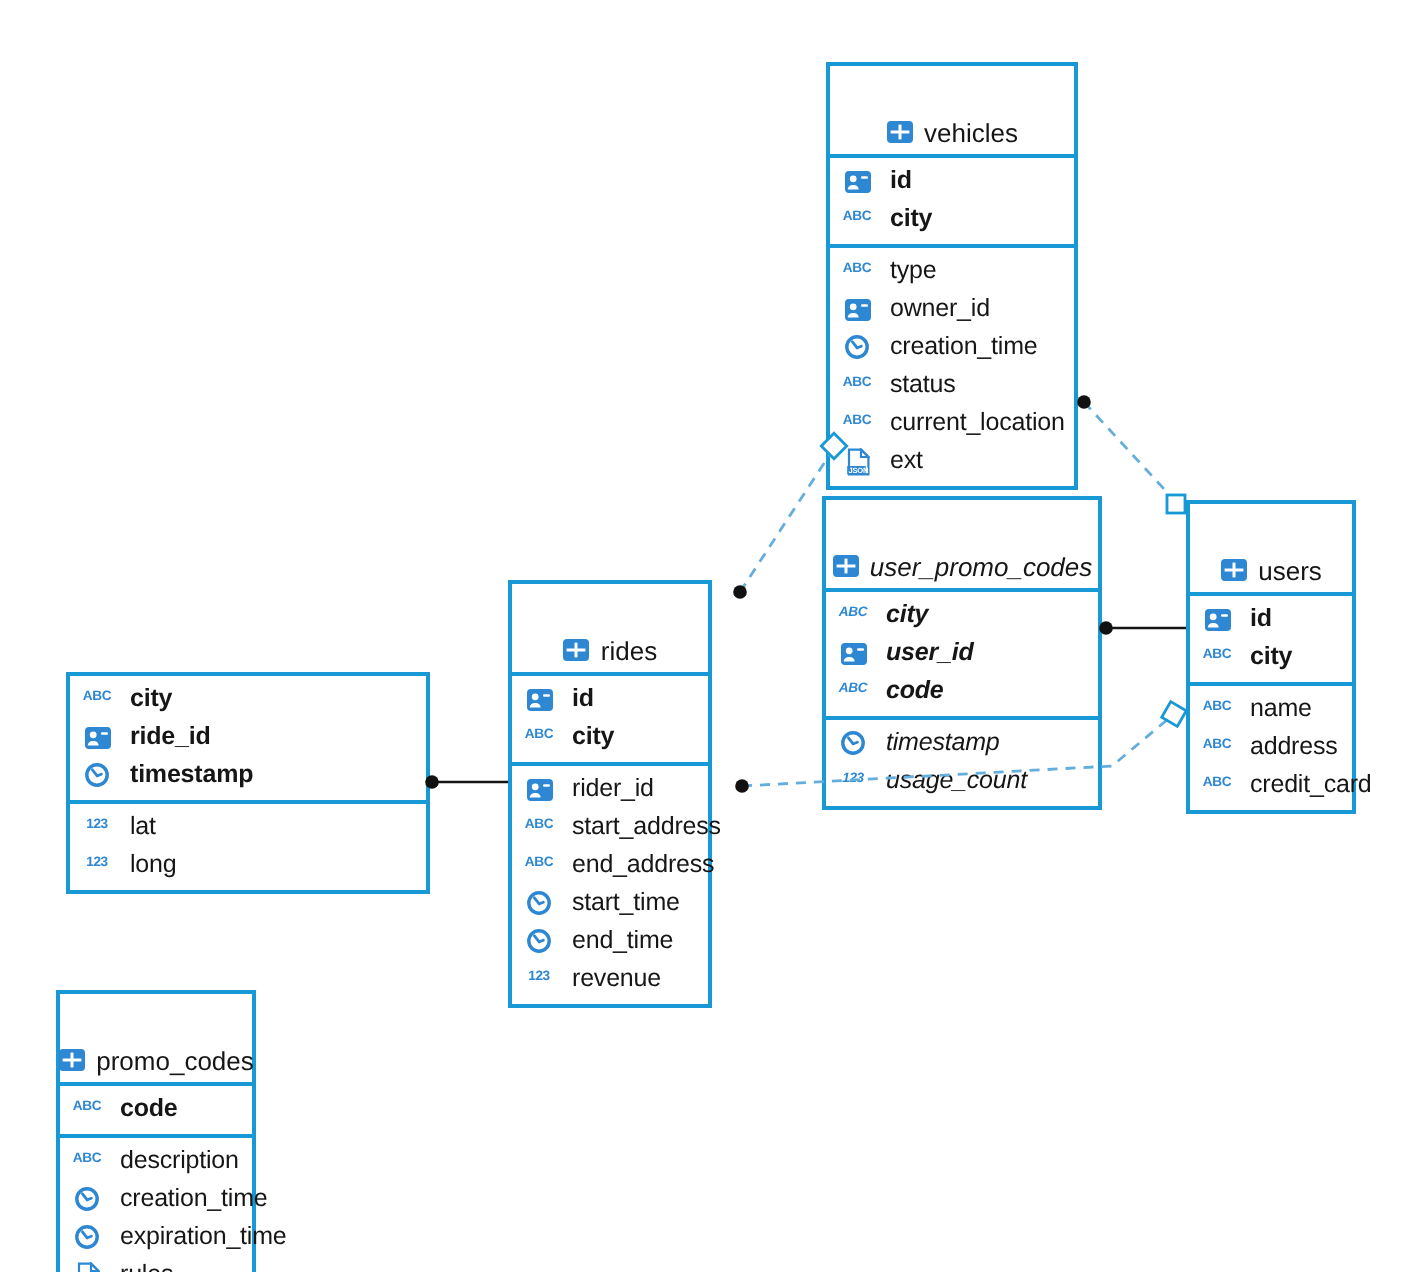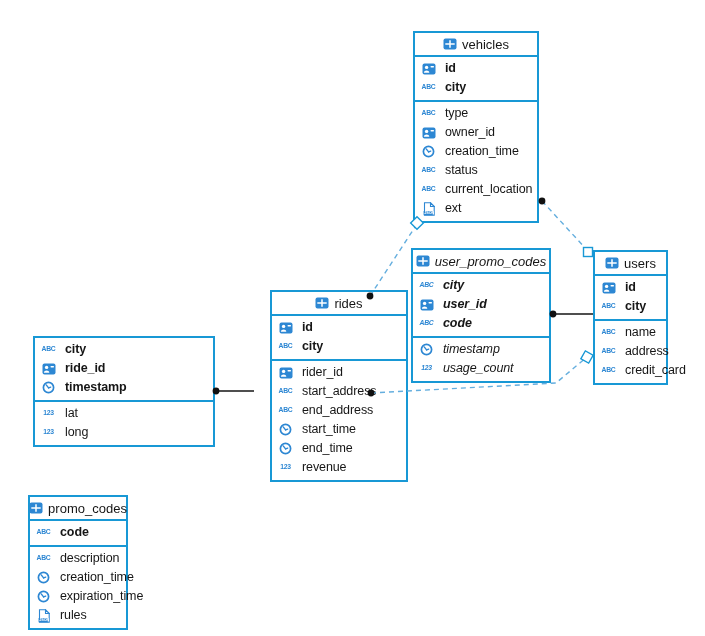--- a/index.html
+++ b/index.html
@@ -6,21 +6,21 @@
   body{width:705px;height:636px;font-family:"Liberation Sans",sans-serif;-webkit-font-smoothing:antialiased;}
   #stage{position:relative;width:705px;height:636px;background:#ffffff;overflow:hidden;}
   #wires{position:absolute;left:0;top:0;z-index:3;pointer-events:none;}
   #wires .wire{pointer-events:stroke;}
   .tbl{
     position:absolute;z-index:2;background:#fff;
     border:2px solid #1898d5;box-sizing:border-box;
   }
   .tbl-header{
     height:22px;display:flex;align-items:center;justify-content:center;gap:5px;
-    border-bottom:2px solid #1898d5;font-size:13px;color:#161616;padding:0 20px;white-space:nowrap;
+    border-bottom:2px solid #1898d5;font-size:13px;color:#161616;padding:0 20px;white-space:nowrap;margin-top:22px;
   }
   .sec{padding:2px 0 3px 0;}
   .row{
     height:19px;display:flex;align-items:center;gap:8px;
     padding:0 4px 0 5px;font-size:12.5px;letter-spacing:-0.1px;color:#161616;white-space:nowrap;
   }
   .row.key .lbl{font-weight:bold;}
   .sep{border-top:2px solid #1898d5;}
   .icn{width:17px;flex:0 0 17px;display:flex;align-items:center;justify-content:center;}
   .txticon{font-size:6.8px;font-weight:bold;color:#2d87d3;letter-spacing:-0.2px;line-height:1;}
@@ -184,21 +184,21 @@
           <span class="lbl">timestamp</span>
         </div>
         <div class="row">
           <span class="icn">
             <span class="txticon">123</span>
           </span>
           <span class="lbl">usage_count</span>
         </div>
       </div>
     </div>
-    <div class="tbl" style="left: 593px; top: 250px; width: 75px;">
+    <div class="tbl" style="left: 593px; top: 250px; width: 85px;">
       <div class="tbl-header">
         <span class="icn" style="width: 14px; flex-basis: 14px;">
           <svg width="14" height="12" viewBox="0 0 14 12">
             <rect x="0.5" y="0.5" width="13" height="11" rx="2" fill="#2d87d3"></rect>
             <line x1="2.3" y1="6" x2="11.7" y2="6" stroke="#fff" stroke-width="1.5"></line>
             <line x1="7" y1="2.3" x2="7" y2="9.7" stroke="#fff" stroke-width="1.5"></line>
           </svg>
         </span>
         <span>users</span>
       </div>
@@ -236,21 +236,21 @@
           <span class="lbl">address</span>
         </div>
         <div class="row">
           <span class="icn">
             <span class="txticon">ABC</span>
           </span>
           <span class="lbl">credit_card</span>
         </div>
       </div>
     </div>
-    <div class="tbl" style="left: 270px; top: 290px; width: 138px;">
+    <div class="tbl" style="left: 254px; top: 290px; width: 102px;">
       <div class="tbl-header">
         <span class="icn" style="width: 14px; flex-basis: 14px;">
           <svg width="14" height="12" viewBox="0 0 14 12">
             <rect x="0.5" y="0.5" width="13" height="11" rx="2" fill="#2d87d3"></rect>
             <line x1="2.3" y1="6" x2="11.7" y2="6" stroke="#fff" stroke-width="1.5"></line>
             <line x1="7" y1="2.3" x2="7" y2="9.7" stroke="#fff" stroke-width="1.5"></line>
           </svg>
         </span>
         <span>rides</span>
       </div>

